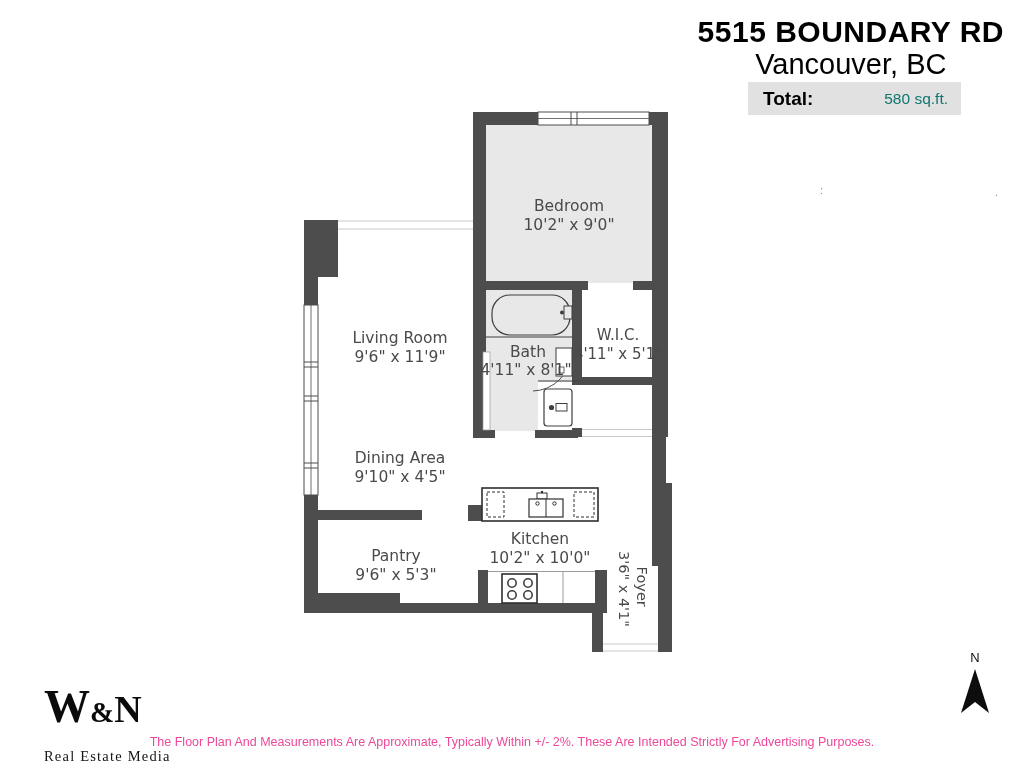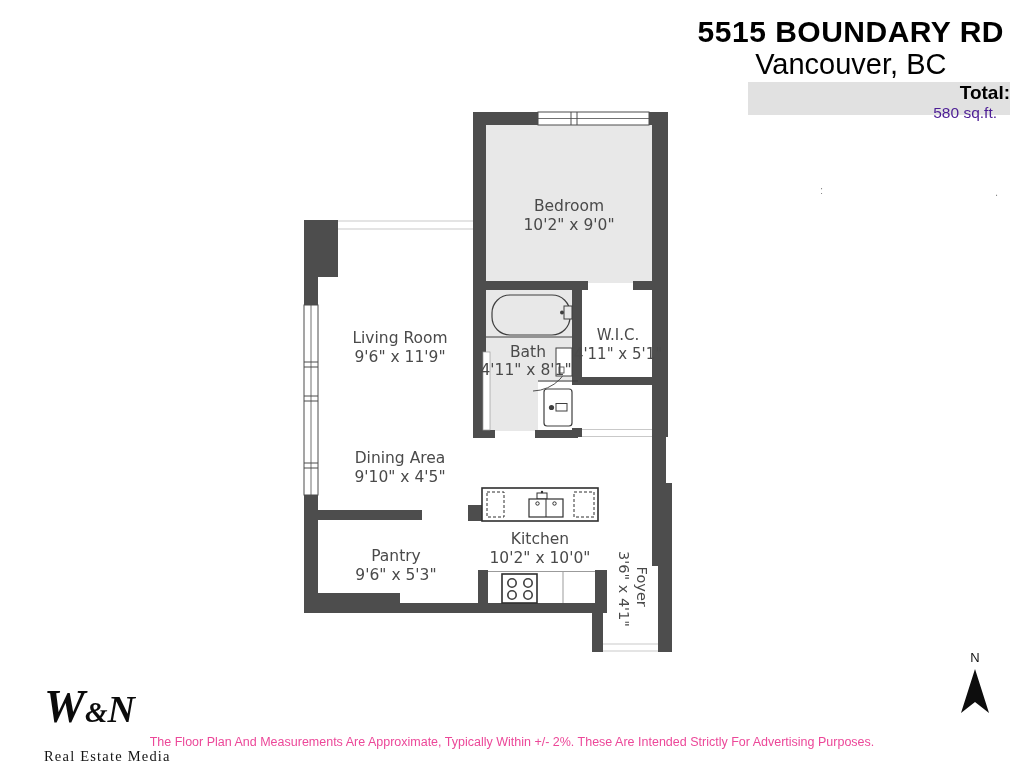--- a/index.html
+++ b/index.html
@@ -6,33 +6,33 @@
   body{
     width:1024px;height:768px;position:relative;background:#ffffff;
     font-family:"Liberation Sans", sans-serif;overflow:hidden;
   }
   .header{
     position:absolute;top:16px;right:20px;text-align:center;color:#000;
   }
   .addr1{font-size:30px;font-weight:bold;line-height:1.08;letter-spacing:.5px;}
   .addr2{font-size:29px;line-height:1.15;}
   .total-bar{
-    position:absolute;top:82px;left:748px;width:262px;height:33px;
-    background:#e1e1e1;display:flex;align-items:flex-end;justify-content:space-between;
-    padding:0;box-sizing:border-box;flex-direction:column;
+    position:absolute;top:82px;left:748px;width:213px;height:33px;
+    background:#e1e1e1;display:flex;align-items:center;justify-content:space-between;
+    padding:0;box-sizing:border-box;
   }
   .total-label{font-size:19px;font-weight:bold;padding-left:15px;color:#000;}
-  .total-value{font-size:15.5px;padding-right:13px;color:#4c1d95;}
+  .total-value{font-size:15.5px;padding-right:13px;color:#0f766e;}
   .artifact{position:absolute;font-size:11px;color:#8a8a8a;}
   .artifact.a1{top:184px;left:820px;}
   .artifact.a2{top:186px;left:995px;}
   .plan-svg{position:absolute;top:0;left:0;}
   .room-label{font-family:"DejaVu Sans", sans-serif;fill:#4a4a4a;}
   .logo{position:absolute;top:684px;left:44px;color:#0b0b0b;font-family:"Liberation Serif", serif;}
-  .logo-mark{font-style:italic;font-weight:bold;line-height:1;}
+  .logo-mark{font-weight:bold;line-height:1;}
   .logo-w{font-size:46px;}
   .logo-amp{font-size:29px;}
   .logo-n{font-size:38px;}
   .logo-sub{font-size:14.5px;letter-spacing:1.2px;margin-top:18px;color:#141414;}
   .disclaimer{
     position:absolute;top:735px;left:0;width:1024px;text-align:center;
     font-size:12.5px;color:#ec4899;
   }
   .compass{position:absolute;top:650px;left:950px;width:50px;text-align:center;}
   .compass-n{font-size:13px;color:#111;display:block;margin-bottom:0;}

